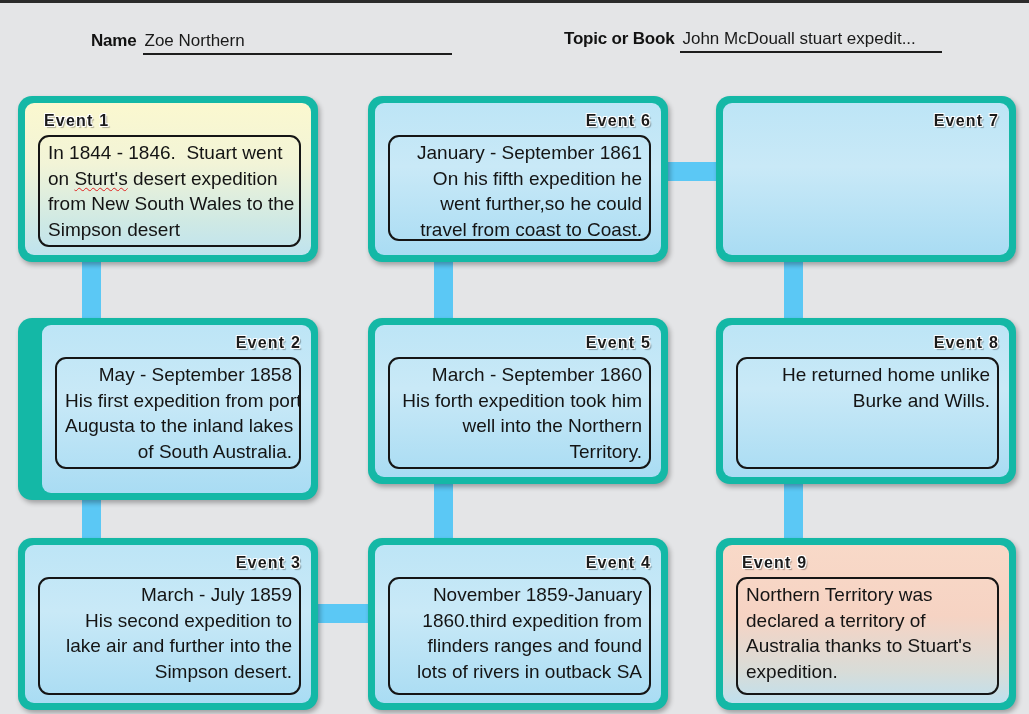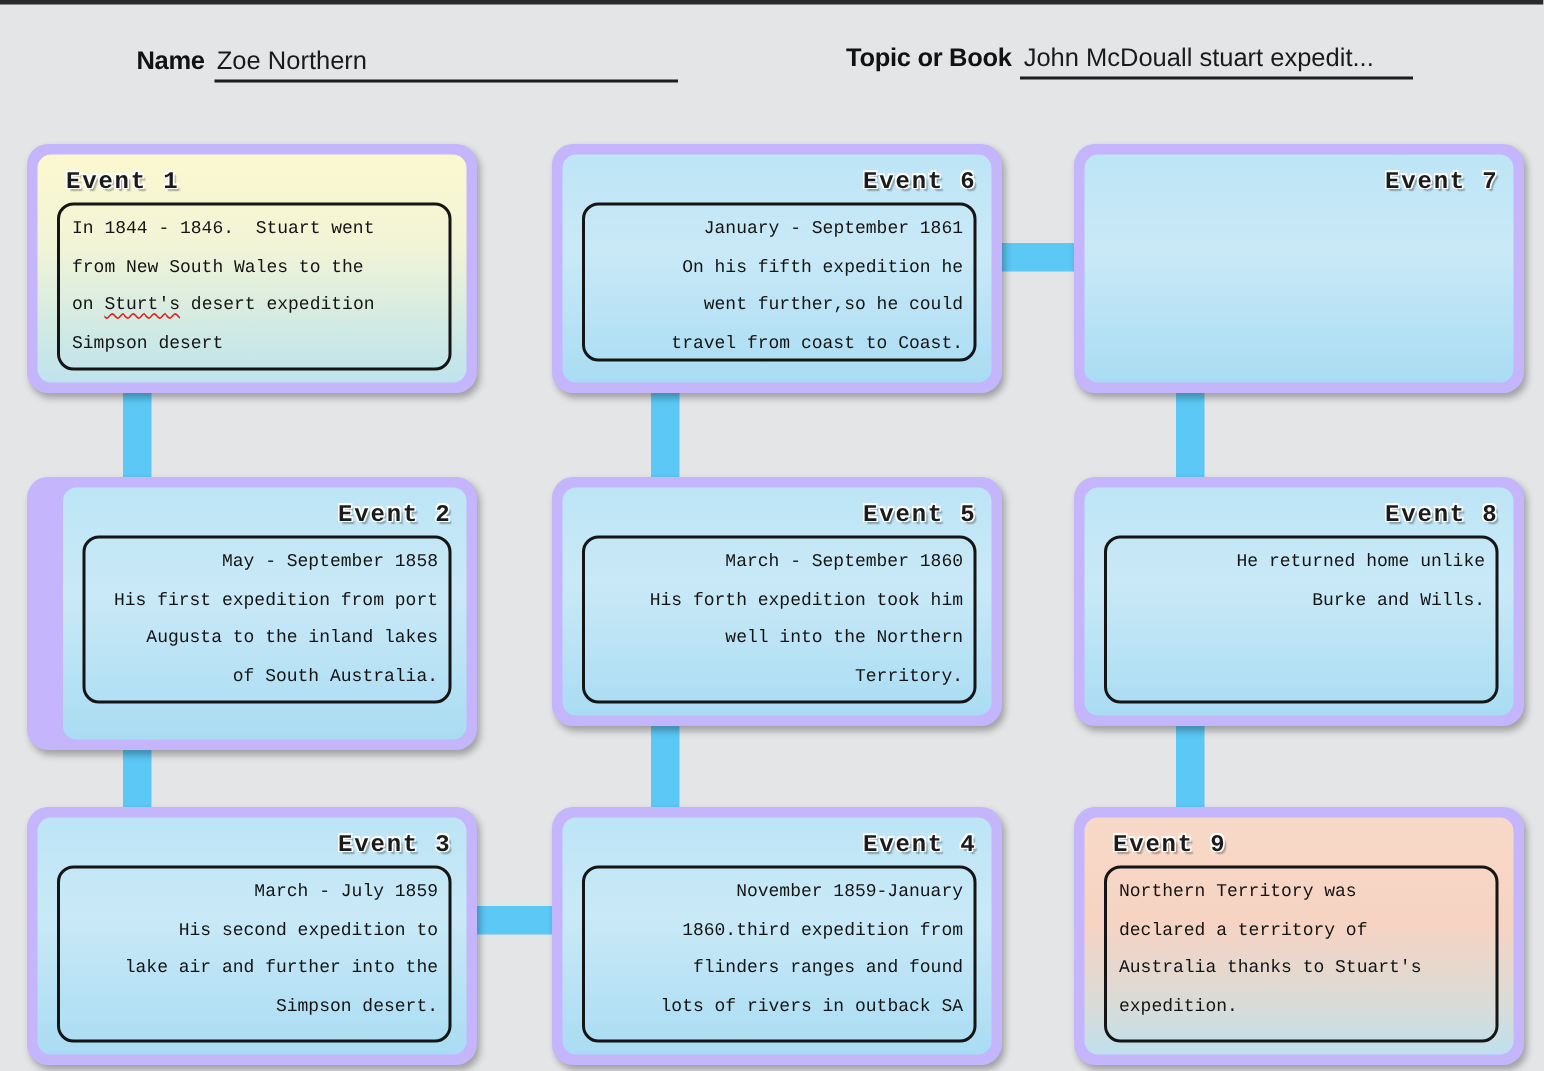--- a/index.html
+++ b/index.html
@@ -60,25 +60,24 @@
     position: absolute;
     background: #5bc8f5;
     z-index: 1;
   }
 
   
   .card {
     position: absolute;
     z-index: 2;
     border-radius: 14px;
-    background: #c4b5fd;
+    background: #14b8a6;
     padding: 7px;
     box-sizing: border-box;
     box-shadow: 2px 3px 5px rgba(0,0,0,0.30);
-    font-family: Liberation Mono, monospace;
   }
   .card-inner {
     width: 100%;
     height: 100%;
     border-radius: 9px;
     box-sizing: border-box;
     padding: 9px 10px 10px 13px;
     position: relative;
   }
   
@@ -101,21 +100,21 @@
       -1px  1px 0 rgba(255,255,255,0.95),
        1px  1px 0 rgba(255,255,255,0.95),
        2px  2px 1px rgba(0,0,0,0.30);
   }
   .card-body {
     border: 2px solid #151515;
     border-radius: 11px;
     background: transparent;
     box-sizing: border-box;
     padding: 3px 7px 5px 8px;
-    font-size: 12px;
+    font-size: 19px;
     line-height: 25.5px;
     color: #141414;
     overflow: hidden;
   }
   .card-body .ln { display: block; white-space: pre; }
 
   
   .misspell {
     text-decoration: underline wavy #e02020;
     text-decoration-thickness: 1px;
@@ -149,22 +148,22 @@
 <div class="connector" style="left:660px; top:162px; width:68px; height:19px;"></div>
 
 <div class="connector" style="left:784px; top:245px; width:19px; height:90px;"></div>
 <div class="connector" style="left:784px; top:465px; width:19px; height:90px;"></div>
 
 <div class="card" id="card-0" style="left:18px; top:96px; width:300px; height:166px;">
   <div class="card-inner fill-yellow">
     <div class="card-title">Event 1</div>
     <div class="card-body" style="height:112px;">
       <span class="ln">In 1844 - 1846.  Stuart went</span>
+      <span class="ln">on <span class="misspell">Sturt's</span> desert expedition</span>
       <span class="ln">from New South Wales to the</span>
-      <span class="ln">on <span class="misspell">Sturt's</span> desert expedition</span>
       <span class="ln">Simpson desert</span>
     </div>
   </div>
 </div>
 
 <div class="card" id="card-1" style="left:368px; top:96px; width:300px; height:166px;">
   <div class="card-inner fill-blue">
     <div class="card-title">Event 6</div>
     <div class="card-body" style="height:106px;">
       <span class="ln">January - September 1861</span>

